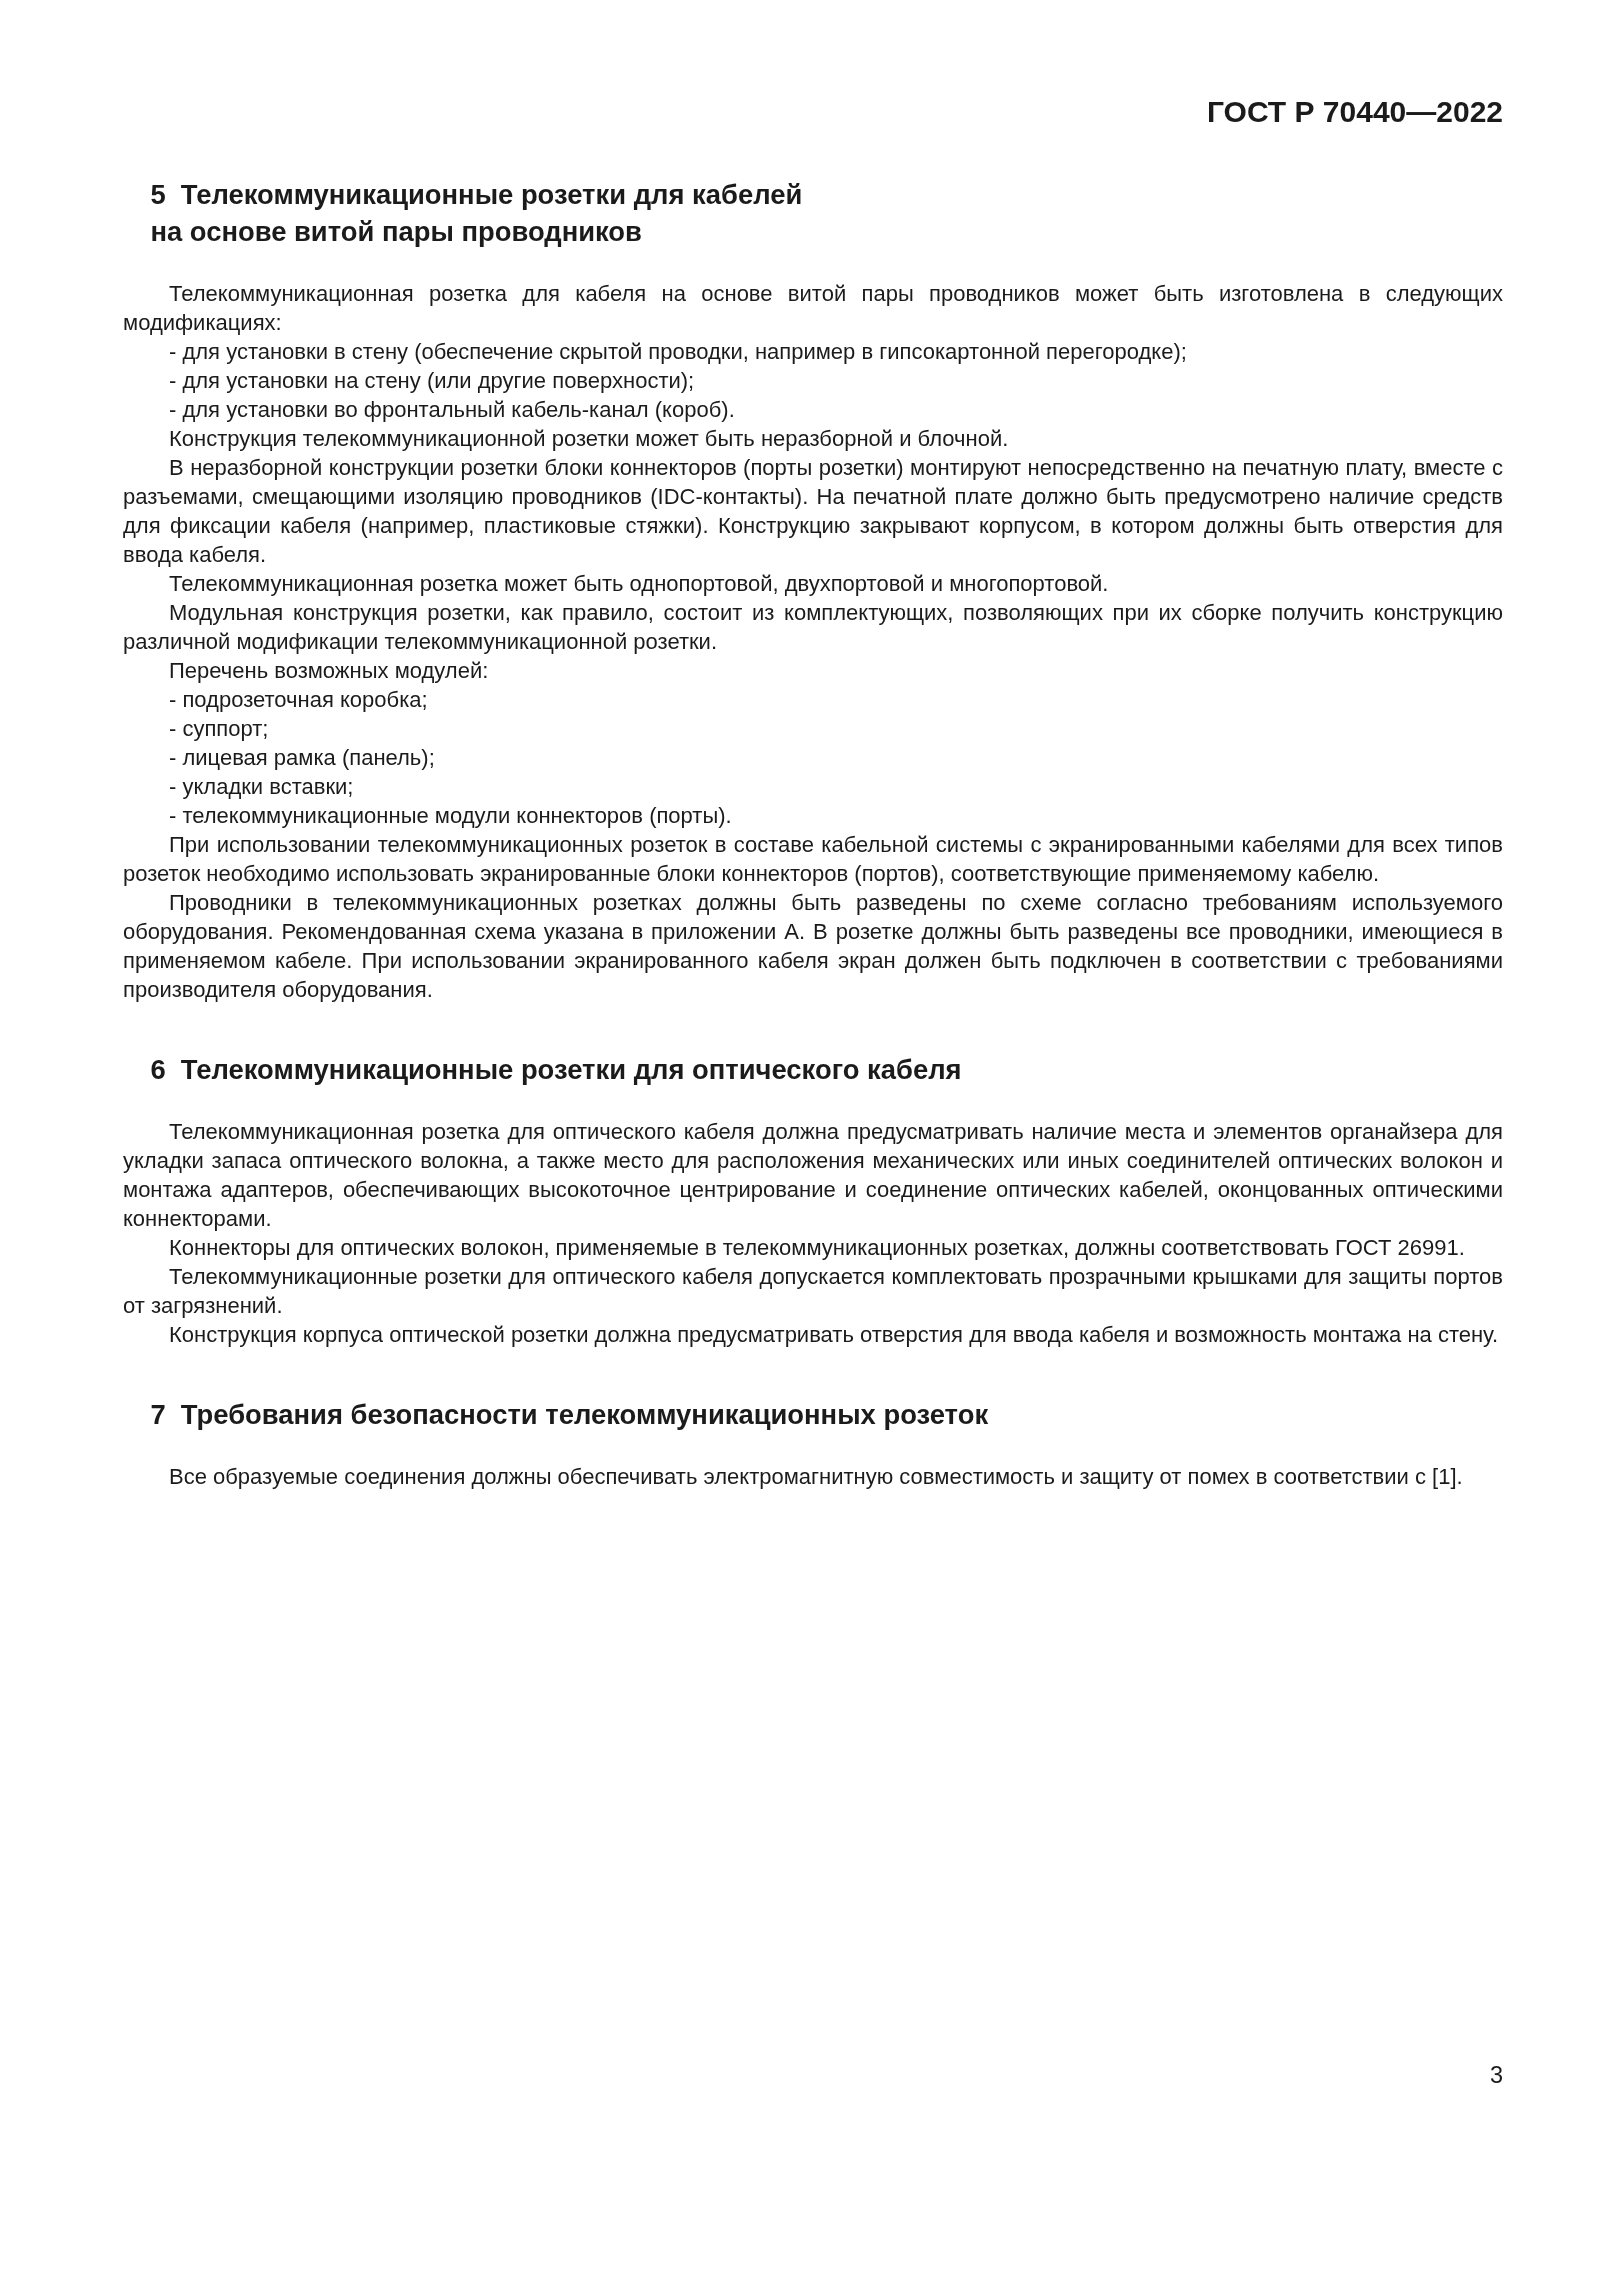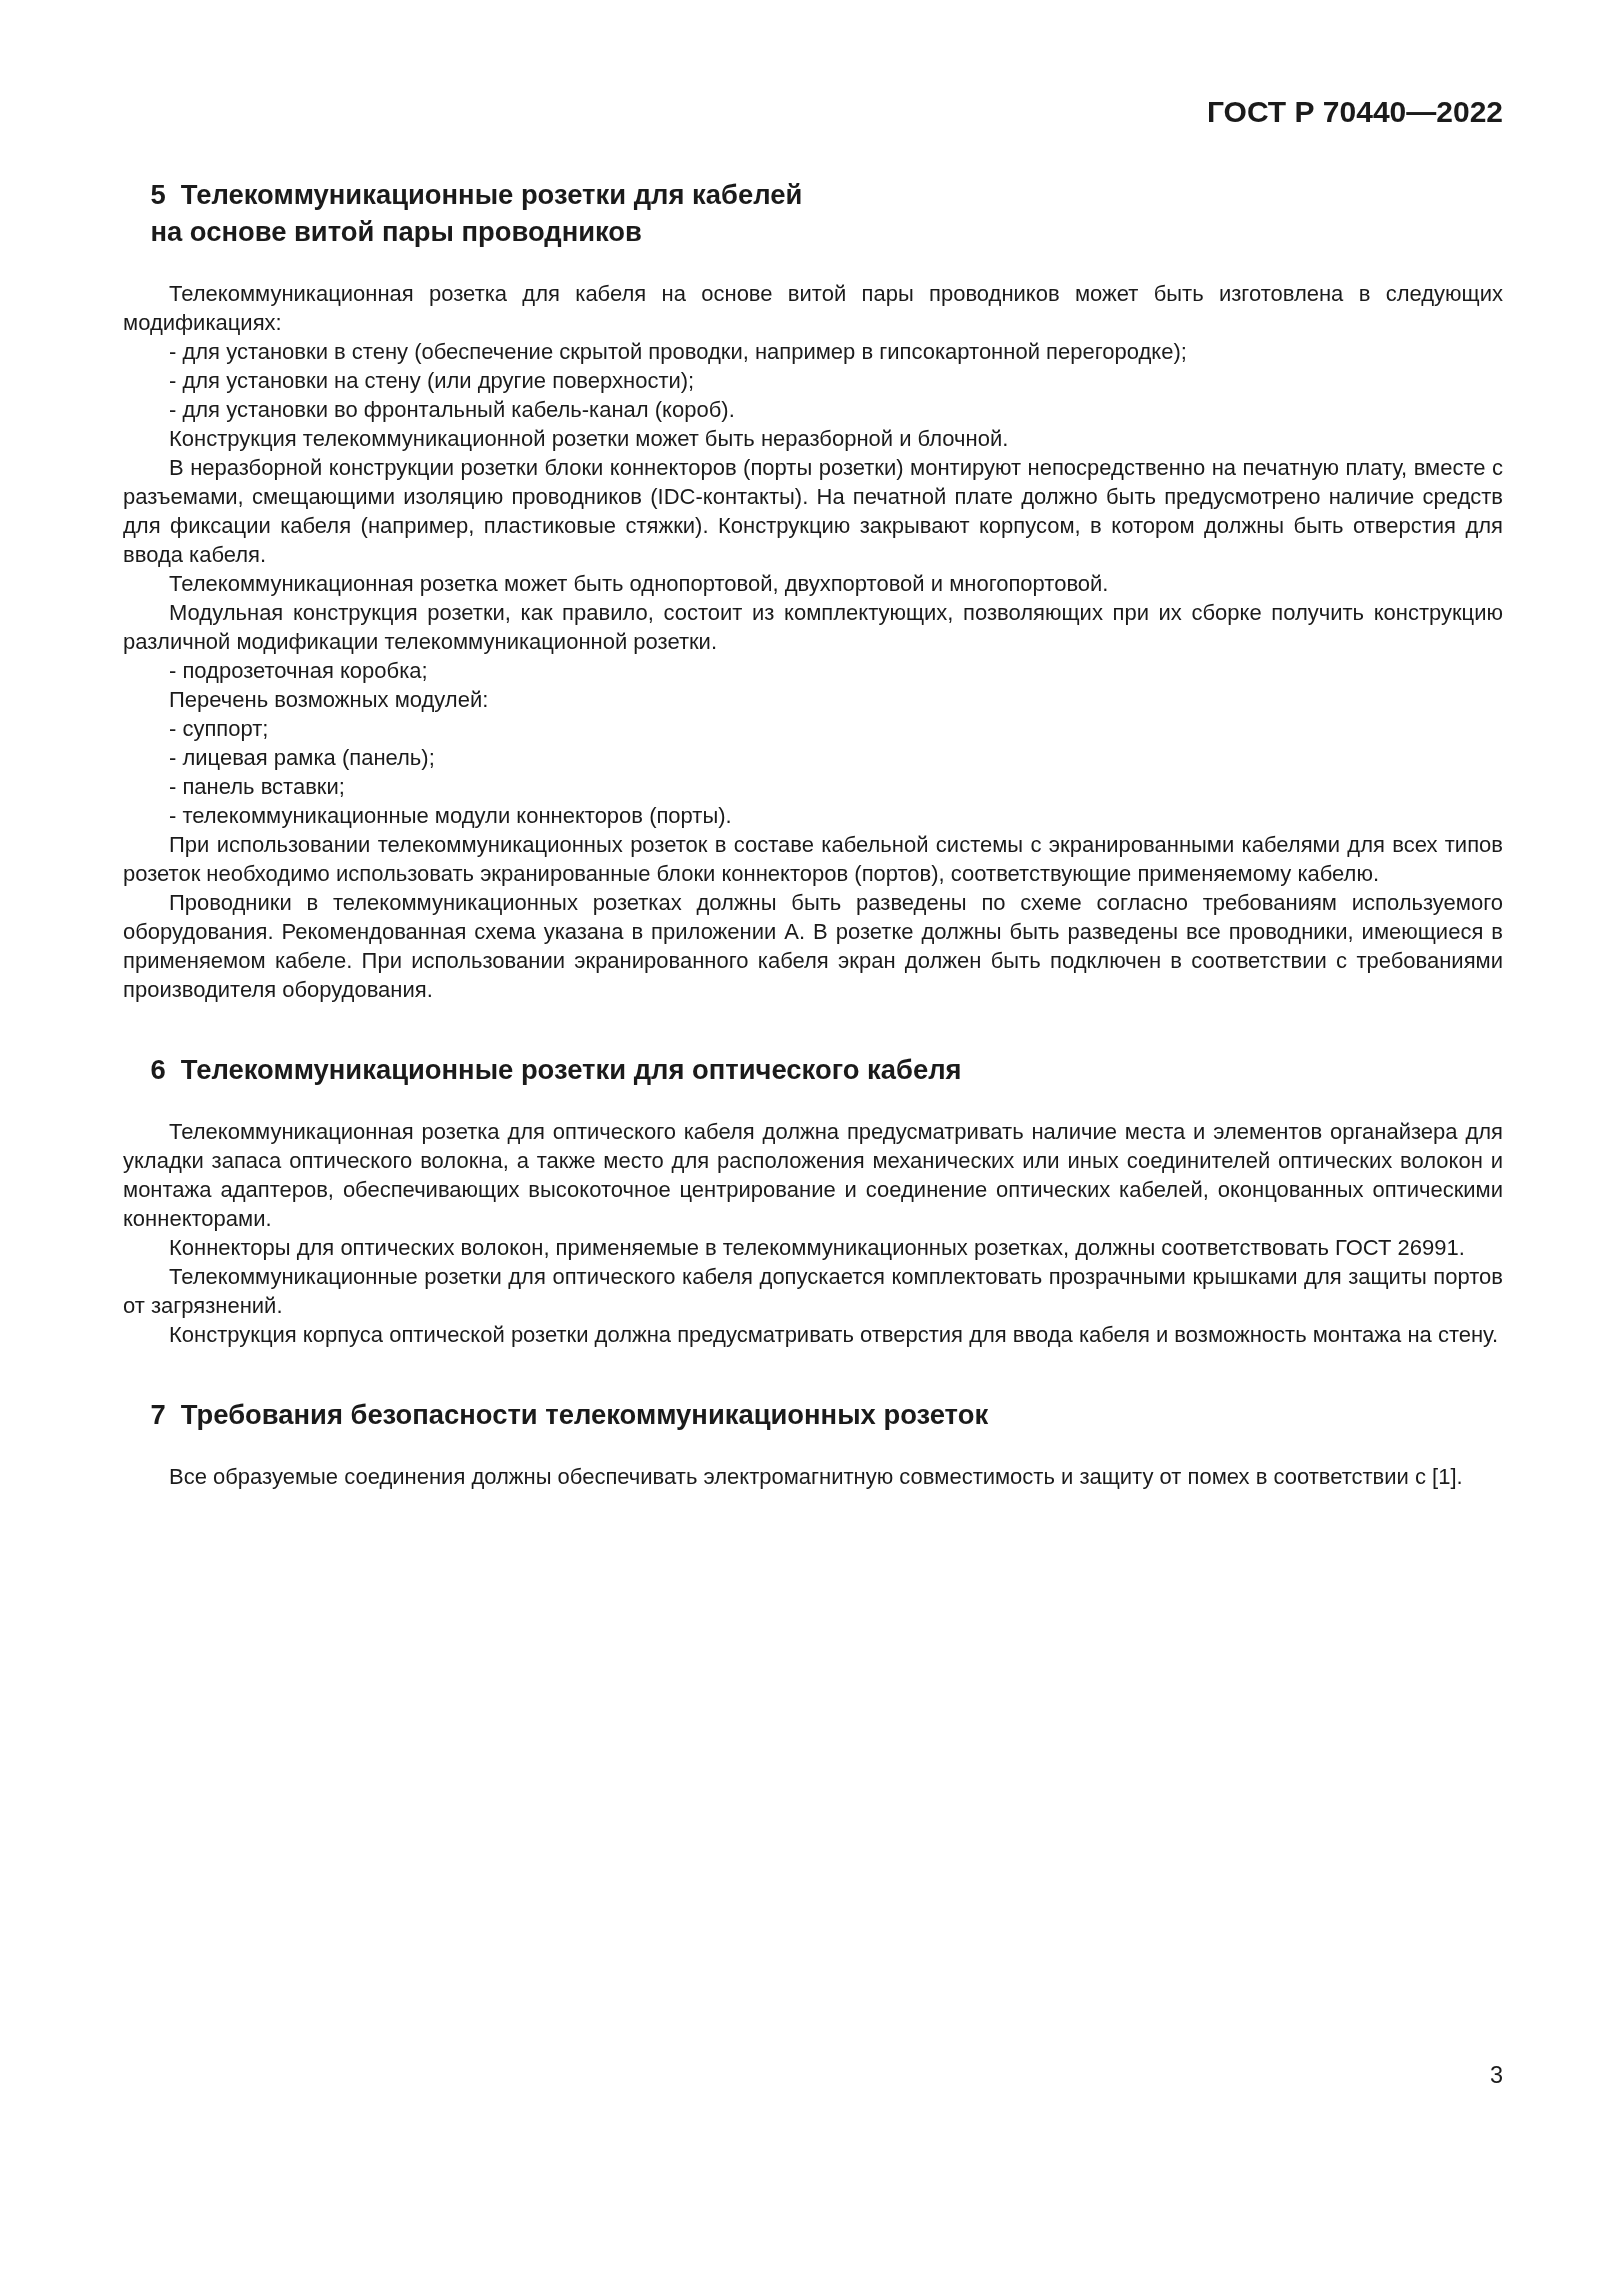--- a/index.html
+++ b/index.html
@@ -74,25 +74,25 @@
       <span class="heading-line">на основе витой пары проводников</span>
     </h2>
     <p class="paragraph">Телекоммуникационная розетка для кабеля на основе витой пары проводников может быть из­готовлена в следующих модификациях:</p>
     <p class="paragraph list-item">- для установки в стену (обеспечение скрытой проводки, например в гипсокартонной пере­городке);</p>
     <p class="paragraph list-item">- для установки на стену (или другие поверхности);</p>
     <p class="paragraph list-item">- для установки во фронтальный кабель-канал (короб).</p>
     <p class="paragraph">Конструкция телекоммуникационной розетки может быть неразборной и блочной.</p>
     <p class="paragraph">В неразборной конструкции розетки блоки коннекторов (порты розетки) монтируют непосред­ственно на печатную плату, вместе с разъемами, смещающими изоляцию проводников (IDC-контакты). На печатной плате должно быть предусмотрено наличие средств для фиксации кабеля (например, пла­стиковые стяжки). Конструкцию закрывают корпусом, в котором должны быть отверстия для ввода кабеля.</p>
     <p class="paragraph">Телекоммуникационная розетка может быть однопортовой, двухпортовой и многопортовой.</p>
     <p class="paragraph">Модульная конструкция розетки, как правило, состоит из комплектующих, позволяющих при их сборке получить конструкцию различной модификации телекоммуникационной розетки.</p>
+    <p class="paragraph">Перечень возможных модулей:</p>
     <p class="paragraph list-item">- подрозеточная коробка;</p>
-    <p class="paragraph">Перечень возможных модулей:</p>
     <p class="paragraph list-item">- суппорт;</p>
     <p class="paragraph list-item">- лицевая рамка (панель);</p>
-    <p class="paragraph list-item">- панель вставки;</p>
+    <p class="paragraph list-item">- укладки вставки;</p>
     <p class="paragraph list-item">- телекоммуникационные модули коннекторов (порты).</p>
     <p class="paragraph">При использовании телекоммуникационных розеток в составе кабельной системы с экранирован­ными кабелями для всех типов розеток необходимо использовать экранированные блоки коннекторов (портов), соответствующие применяемому кабелю.</p>
     <p class="paragraph">Проводники в телекоммуникационных розетках должны быть разведены по схеме согласно тре­бованиям используемого оборудования. Рекомендованная схема указана в приложении А. В розет­ке должны быть разведены все проводники, имеющиеся в применяемом кабеле. При использовании экранированного кабеля экран должен быть подключен в соответствии с требованиями производителя оборудования.</p>
     <h2 class="section-heading">
       <span class="heading-line">6&nbsp;&nbsp;Телекоммуникационные розетки для оптического кабеля</span>
     </h2>
     <p class="paragraph">Телекоммуникационная розетка для оптического кабеля должна предусматривать наличие места и элементов органайзера для укладки запаса оптического волокна, а также место для расположения механических или иных соединителей оптических волокон и монтажа адаптеров, обеспечивающих высо­коточное центрирование и соединение оптических кабелей, оконцованных оптическими коннекторами.</p>
     <p class="paragraph">Коннекторы для оптических волокон, применяемые в телекоммуникационных розетках, должны соответствовать ГОСТ 26991.</p>
     <p class="paragraph">Телекоммуникационные розетки для оптического кабеля допускается комплектовать прозрачны­ми крышками для защиты портов от загрязнений.</p>
     <p class="paragraph">Конструкция корпуса оптической розетки должна предусматривать отверстия для ввода кабеля и возможность монтажа на стену.</p>

